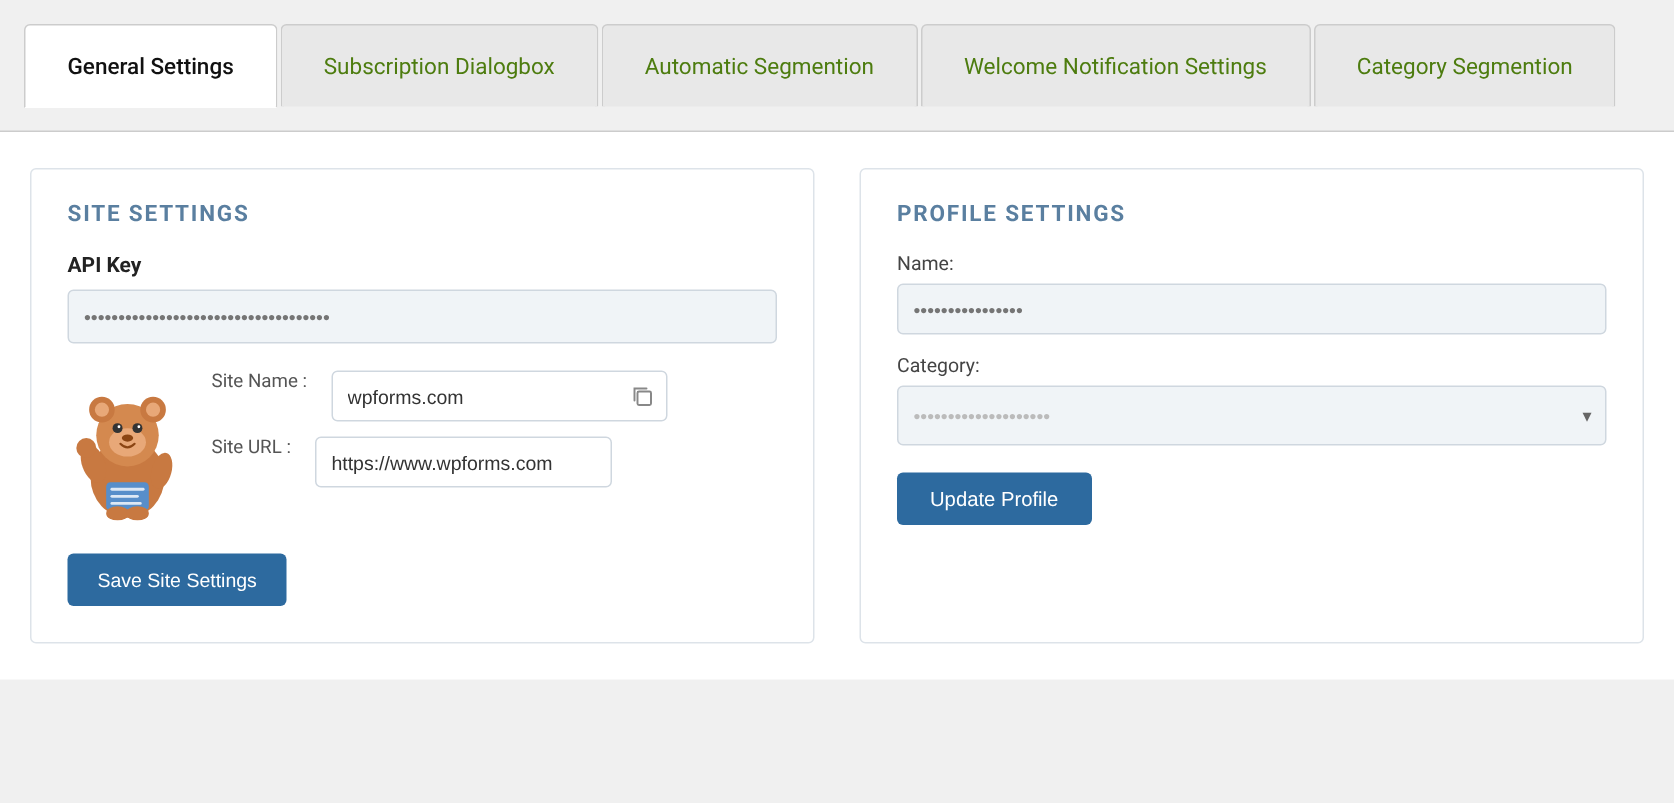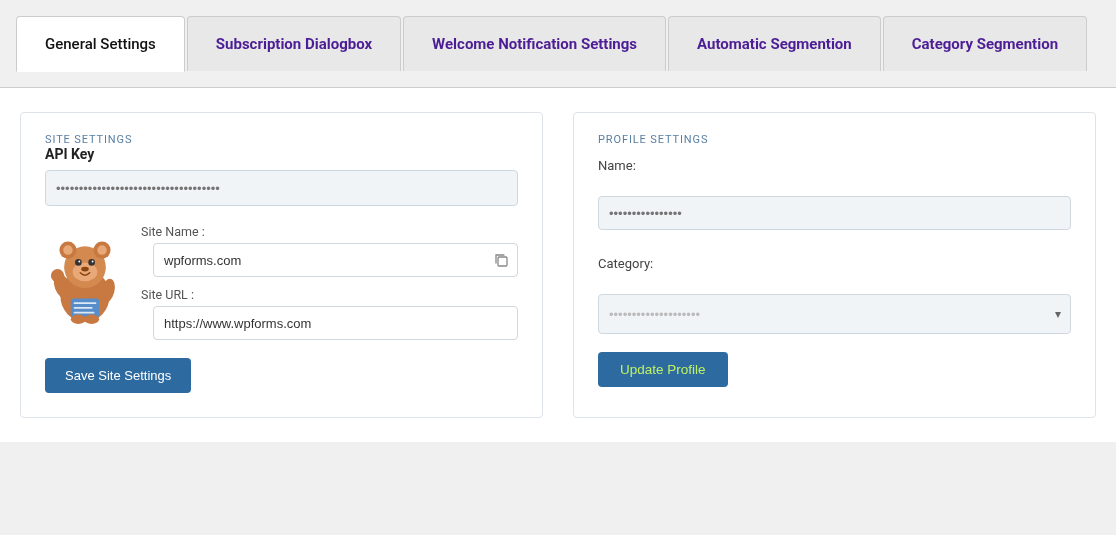--- a/index.html
+++ b/index.html
@@ -17,25 +17,24 @@
       border-bottom: 1px solid #ccc;
       padding: 16px;
     }
     .tab {
       padding: 18px 28px;
       font-size: 15px;
       cursor: pointer;
       background: #e8e8e8;
       border: 1px solid #ccc;
       border-bottom: none;
-      color: #4c1d95;
+      color: #4d7c0f;
       white-space: nowrap;
       margin-right: 2px;
       border-radius: 4px 4px 0 0;
-      font-weight: bold;
     }
     .tab.active {
       background: #fff;
       border-bottom: 1px solid #fff;
       margin-bottom: -1px;
       font-weight: 500;
       color: #111;
     }
 
     
@@ -49,25 +48,26 @@
     
     .panel {
       flex: 1;
       border: 1px solid #dde3e9;
       border-radius: 4px;
       padding: 20px 24px 24px 24px;
       background: #fff;
     }
 
     .panel-title {
-      font-size: 11px;
-      font-weight: 400;
+      font-size: 15px;
+      font-weight: 700;
       color: #5a7fa0;
       letter-spacing: 0.08em;
       text-transform: uppercase;
+      margin-bottom: 18px;
       padding-bottom: 0;
     }
 
     
     .api-key-label {
       font-size: 14px;
       font-weight: 700;
       color: #222;
       margin-bottom: 8px;
     }
@@ -104,21 +104,20 @@
 
     .site-fields {
       flex: 1;
       display: flex;
       flex-direction: column;
       gap: 10px;
     }
 
     .field-group {
       display: flex;
-      flex-direction: column;
       gap: 4px;
     }
 
     .field-label {
       font-size: 12.5px;
       color: #555;
     }
 
     .field-input-wrapper {
       position: relative;
@@ -170,22 +169,21 @@
     
     .profile-fields {
       display: flex;
       flex-direction: column;
       gap: 14px;
     }
 
     .profile-field-group {
       display: flex;
       flex-direction: column;
-      gap: 23px;
-      margin-top: 12px;
+      gap: 5px;
     }
 
     .profile-label {
       font-size: 13px;
       color: #444;
     }
 
     .profile-input {
       width: 100%;
       height: 34px;
@@ -220,37 +218,37 @@
       top: 50%;
       transform: translateY(-50%);
       pointer-events: none;
       color: #666;
       font-size: 12px;
     }
 
     .btn-update {
       margin-top: 18px;
       background: #2d6a9f;
-      color: #bef264;
+      color: #ffffff;
       border: none;
       border-radius: 4px;
       padding: 10px 22px;
       font-size: 13.5px;
       cursor: pointer;
       font-weight: 500;
     }
   </style>
 </head>
 <body>
 
 <div class="tabs-container">
   <div class="tab active">General Settings</div>
   <div class="tab">Subscription Dialogbox</div>
+  <div class="tab">Automatic Segmention</div>
   <div class="tab">Welcome Notification Settings</div>
-  <div class="tab">Automatic Segmention</div>
   <div class="tab">Category Segmention</div>
 </div>
 
 <div class="main-content">
 
   <div class="panel">
     <div class="panel-title">SITE SETTINGS</div>
 
     <div class="api-key-label">API Key</div>
     <input class="api-key-input" type="text" placeholder="••••••••••••••••••••••••••••••••••••" style="">

